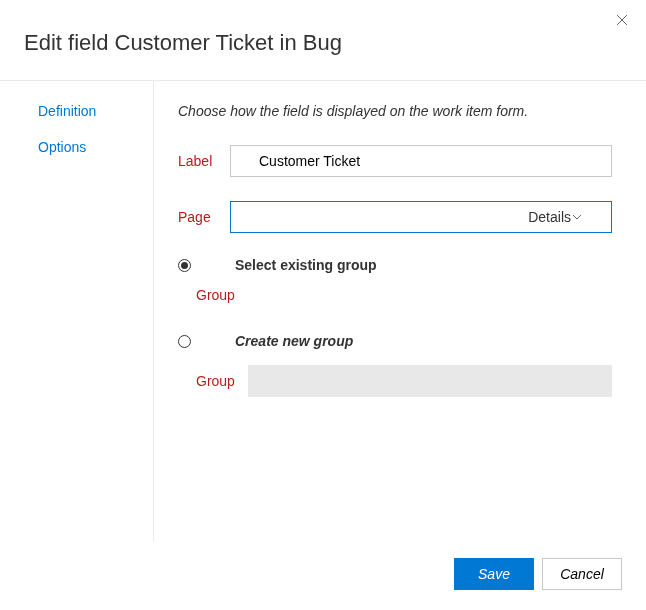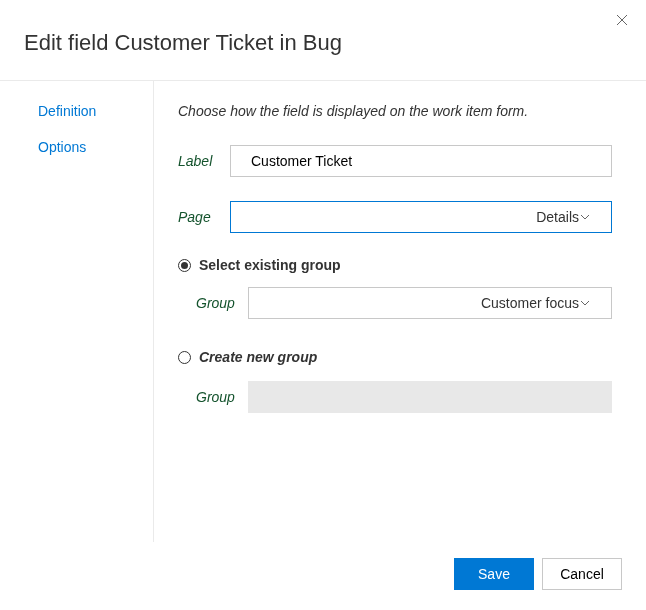--- a/index.html
+++ b/index.html
@@ -70,28 +70,27 @@
     }
     .form-row {
       display: flex;
       align-items: center;
       margin-bottom: 24px;
     }
     .form-row.indented { margin-left: 18px; }
     .form-label {
       width: 52px;
       font-size: 14px;
-      color: #14532d;
-      font-style: italic;
+      color: #b91c1c;
     }
     .text-input, .select-box {
       flex: 1;
       height: 32px;
       border: 1px solid #c8c8c8;
-      padding: 0 20px;
+      padding: 0 28px;
       font-size: 14px;
       font-family: inherit;
       background: #fff;
       outline: none;
     }
     .select-box {
       display: flex;
       align-items: center;
       justify-content: flex-end;
       cursor: pointer;
@@ -103,20 +102,21 @@
       flex: 1;
       height: 32px;
       background: #e8e8e8;
       border: none;
     }
     .radio-row {
       display: flex;
       align-items: center;
       margin-bottom: 14px;
       cursor: pointer;
+      gap: 36px;
     }
     .radio-row.spaced { margin-top: 30px; margin-bottom: 16px; font-style: italic; }
     .radio {
       width: 13px;
       height: 13px;
       border: 1px solid #333;
       border-radius: 50%;
       margin-right: 8px;
       display: flex;
       align-items: center;
@@ -143,20 +143,21 @@
     }
     .btn {
       min-width: 80px;
       height: 32px;
       border: 1px solid #c8c8c8;
       background: #fff;
       font-size: 14px;
       font-family: inherit;
       cursor: pointer;
       padding: 0 16px;
+      font-style: italic;
     }
     .btn.primary {
       background: #0078d4;
       border-color: #0078d4;
       color: #fff;
     }
   </style>
 </head>
 <body>
 
@@ -196,28 +197,20 @@
         </div>
       </div>
 
       <div class="radio-row">
         <span class="radio checked"></span>
         <span class="radio-label">Select existing group</span>
       </div>
 
       <div class="form-row indented">
         <div class="form-label">Group</div>
-        <div class="select-box">
-          <span>Customer focus</span>
-          <span class="chevron">
-            <svg viewBox="0 0 12 12">
-                <path d="M2 4 L6 8 L10 4" stroke="currentColor" stroke-width="1" fill="none"></path>
-              </svg>
-          </span>
-        </div>
       </div>
 
       <div class="radio-row spaced">
         <span class="radio"></span>
         <span class="radio-label">Create new group</span>
       </div>
 
       <div class="form-row indented">
         <div class="form-label">Group</div>
         <div class="disabled-input"></div>

